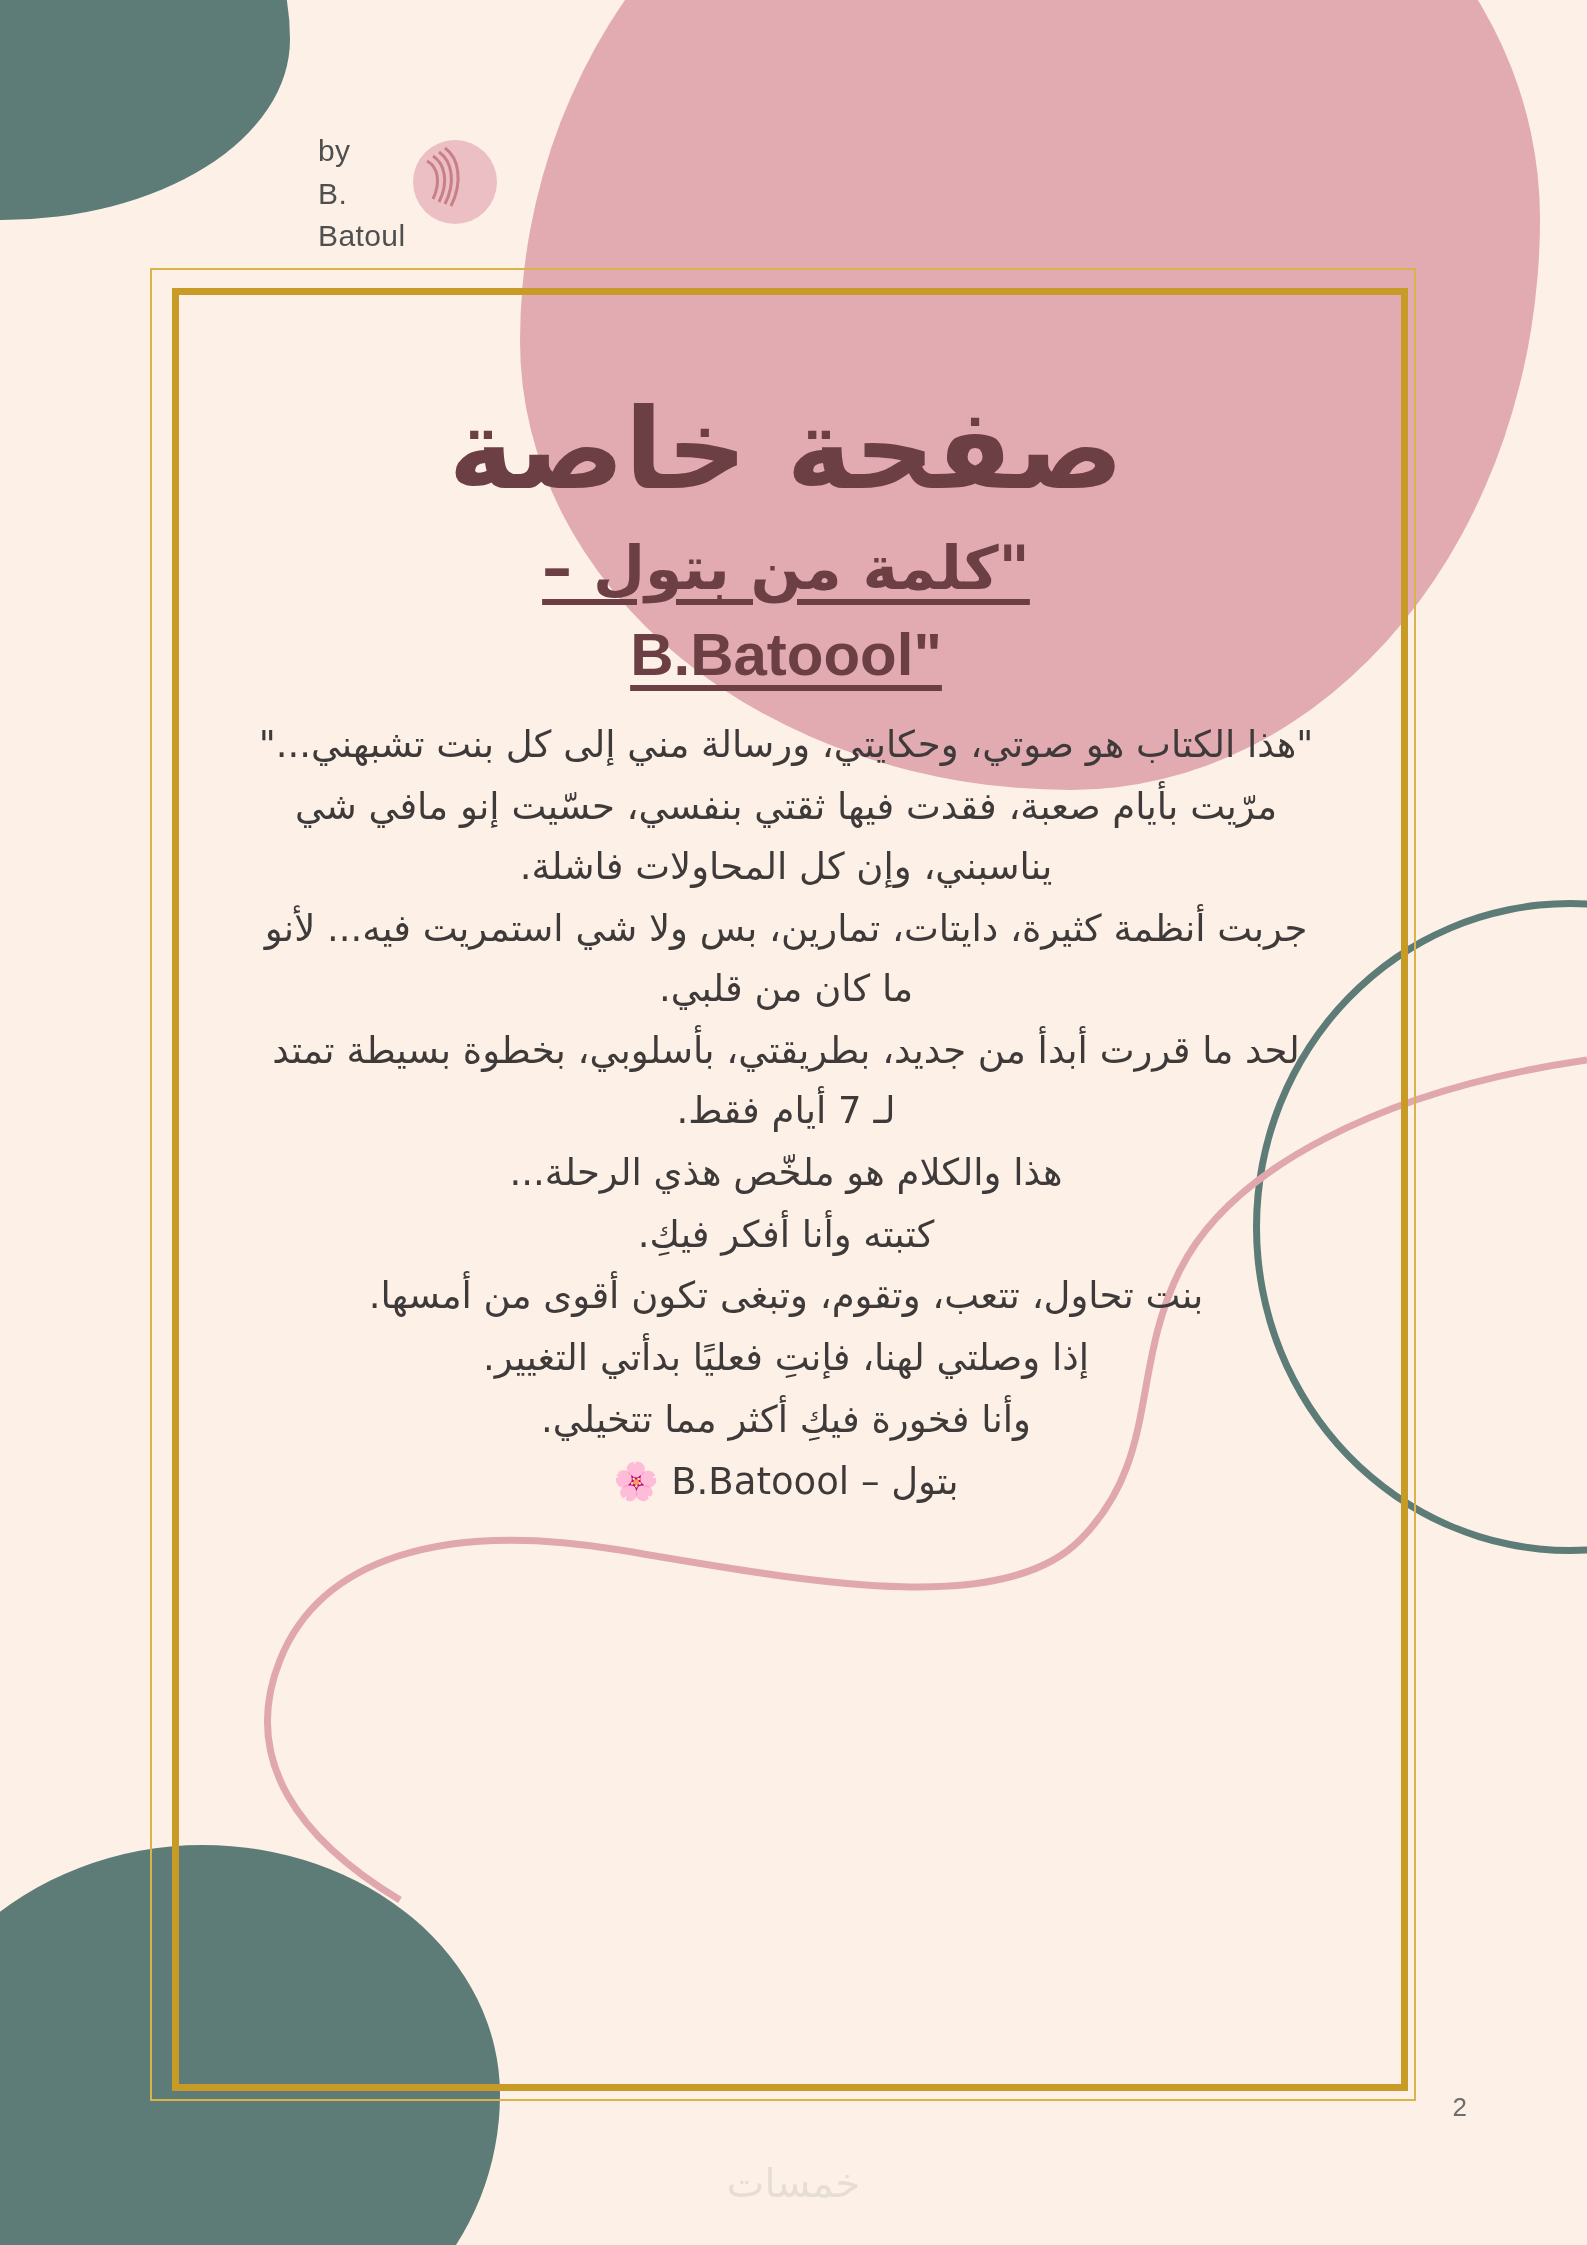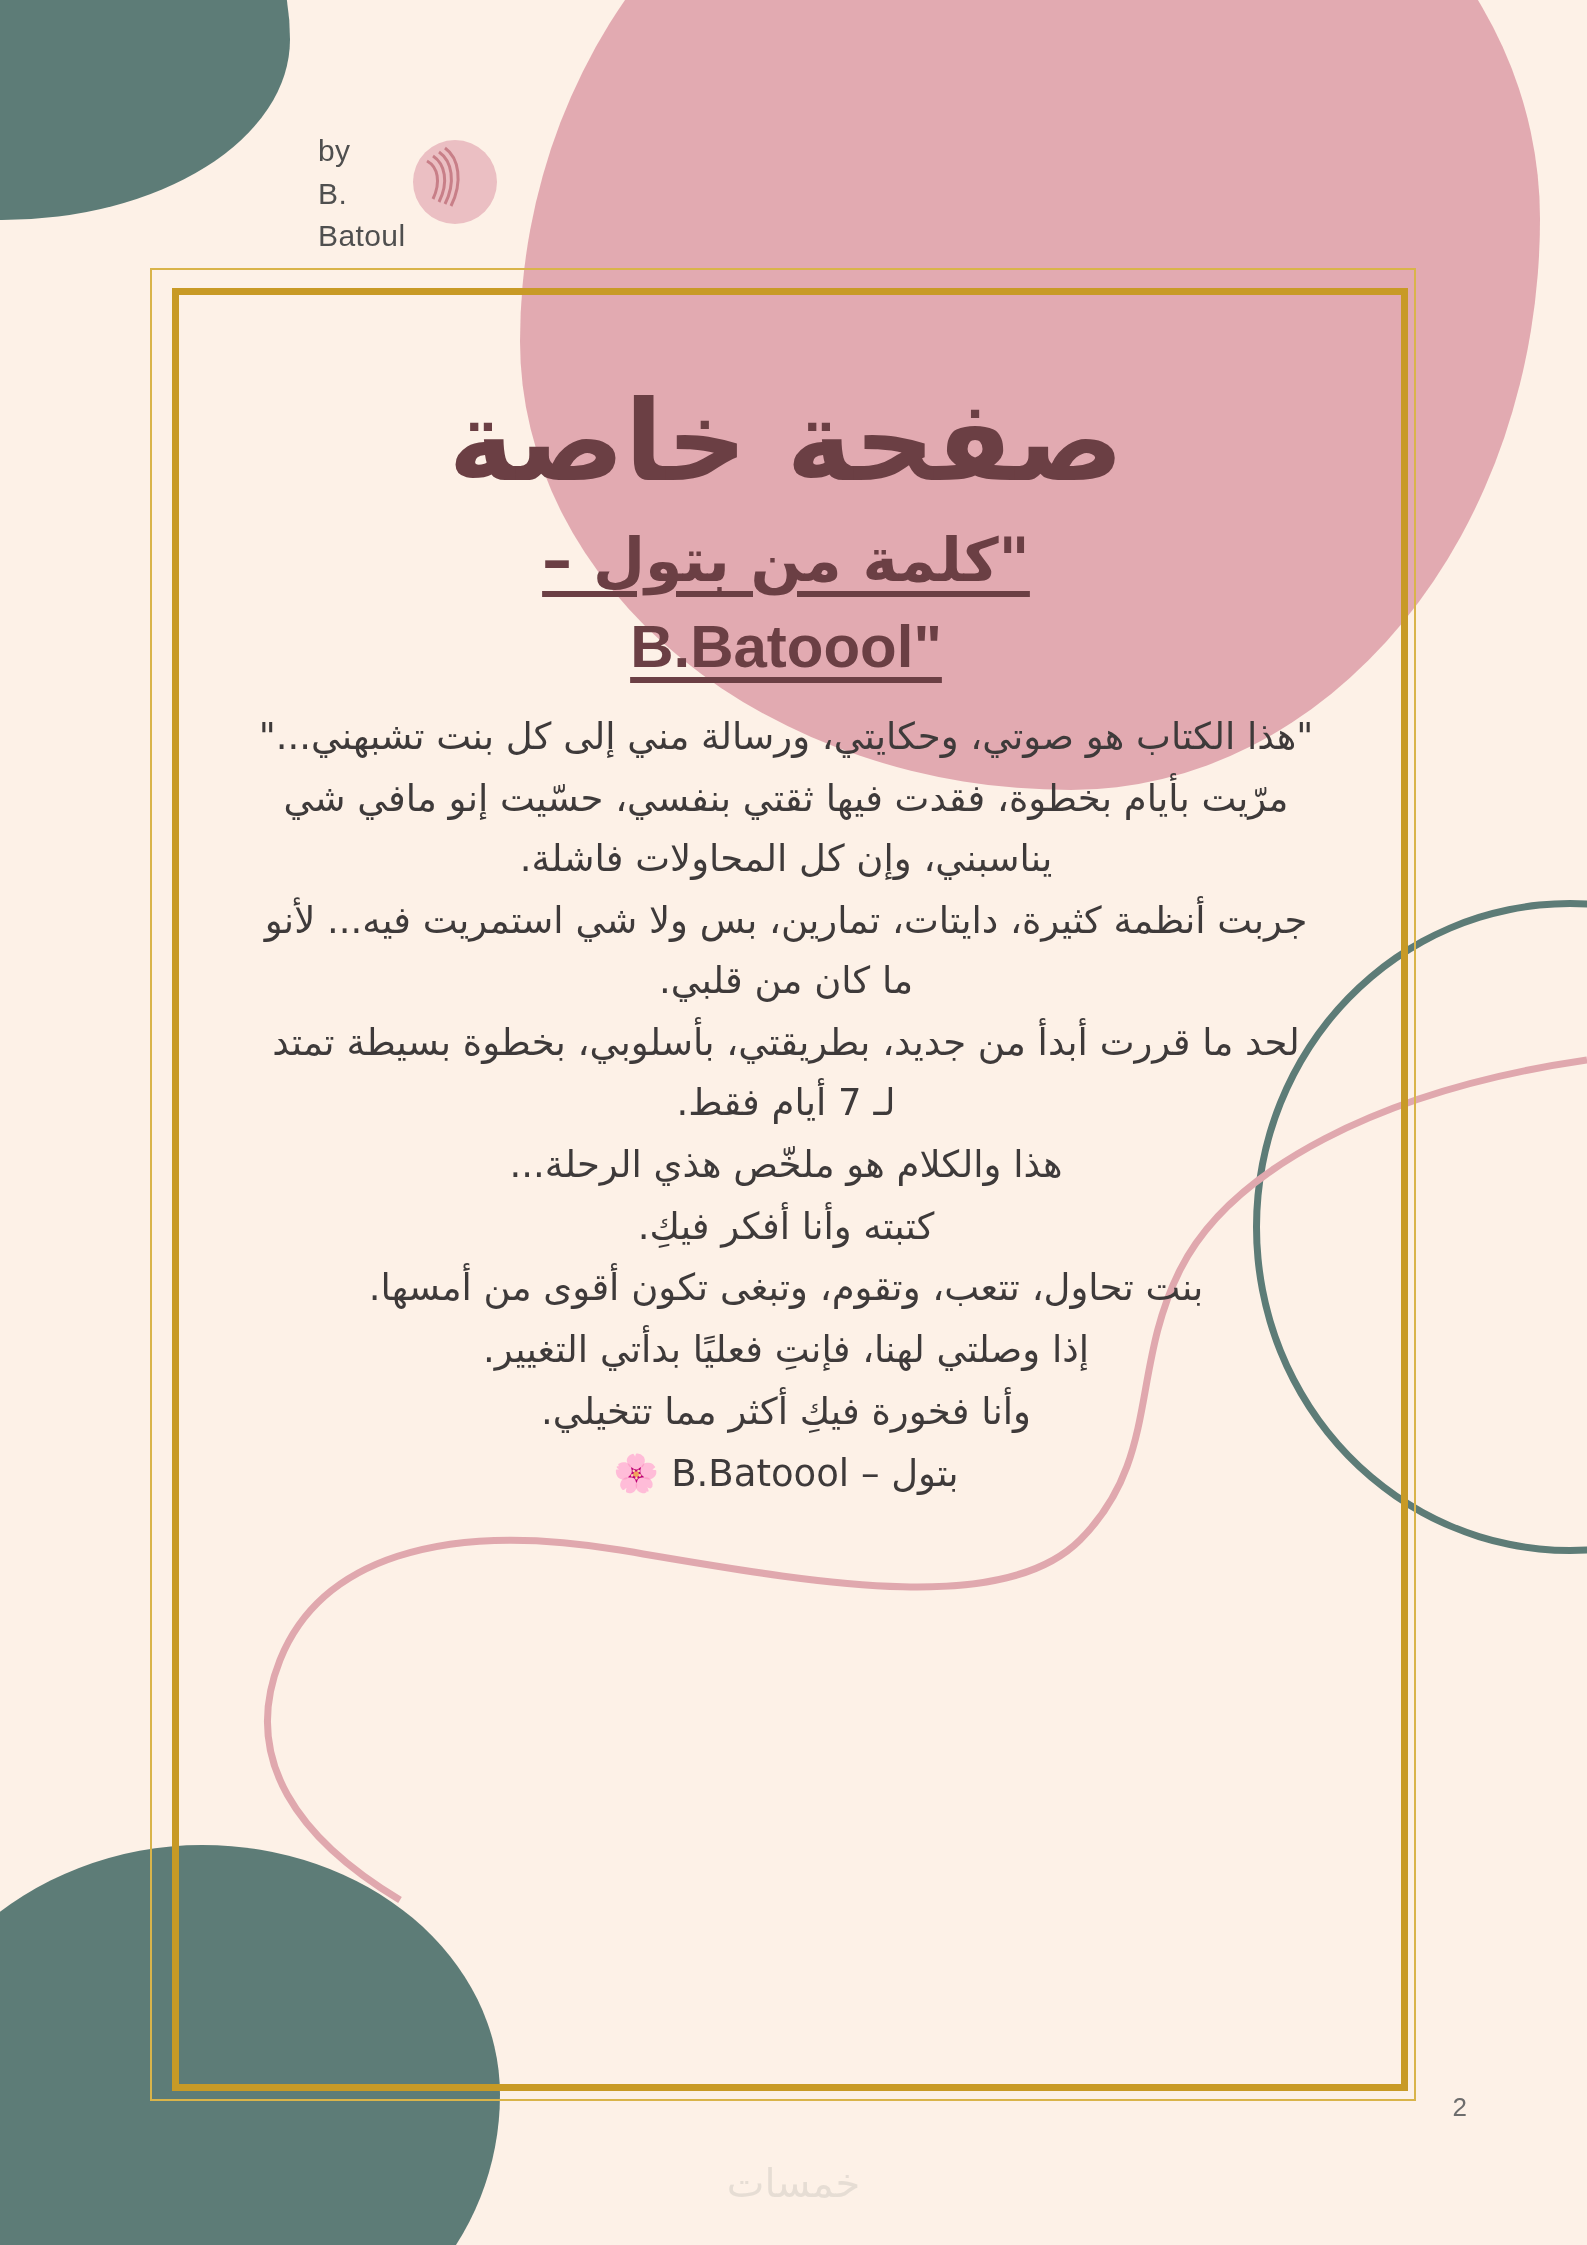--- a/index.html
+++ b/index.html
@@ -117,21 +117,21 @@
     width: 1222px;
     height: 1789px;
     border: 7px solid #c89a26;
     z-index: 2;
   }
 
   
   .content {
     position: absolute;
     left: 196px;
-    top: 336px;
+    top: 344px;
     width: 1180px;
     z-index: 5;
     direction: rtl;
     text-align: center;
     color: #5a3b3b;
   }
   .title-main {
     font-family: "DejaVu Sans", sans-serif;
     font-size: 112px;
     font-weight: bold;
@@ -235,21 +235,21 @@
 <div class="frame-outer"></div>
 <div class="frame-inner"></div>
 
 <div class="content">
   <h1 class="title-main">صفحة خاصة</h1>
   <div class="title-sub">"كلمة من بتول –</div>
   <div class="title-sub-en">B.Batoool"</div>
 
   <div class="body-block">
     <p>"هذا الكتاب هو صوتي، وحكايتي، ورسالة مني إلى كل بنت تشبهني..."</p>
-    <p>مرّيت بأيام بخطوة، فقدت فيها ثقتي بنفسي، حسّيت إنو مافي شي يناسبني، وإن كل المحاولات فاشلة.</p>
+    <p>مرّيت بأيام صعبة، فقدت فيها ثقتي بنفسي، حسّيت إنو مافي شي يناسبني، وإن كل المحاولات فاشلة.</p>
     <p>جربت أنظمة كثيرة، دايتات، تمارين، بس ولا شي استمريت فيه... لأنو ما كان من قلبي.</p>
     <p>لحد ما قررت أبدأ من جديد، بطريقتي، بأسلوبي، بخطوة بسيطة تمتد لـ 7 أيام فقط.</p>
     <p>هذا والكلام هو ملخّص هذي الرحلة...</p>
     <p>كتبته وأنا أفكر فيكِ.</p>
     <p>بنت تحاول، تتعب، وتقوم، وتبغى تكون أقوى من أمسها.</p>
     <p>إذا وصلتي لهنا، فإنتِ فعليًا بدأتي التغيير.</p>
     <p>وأنا فخورة فيكِ أكثر مما تتخيلي.</p>
     <p class="sign-line">بتول – B.Batoool 🌸</p>
   </div>
 </div>

